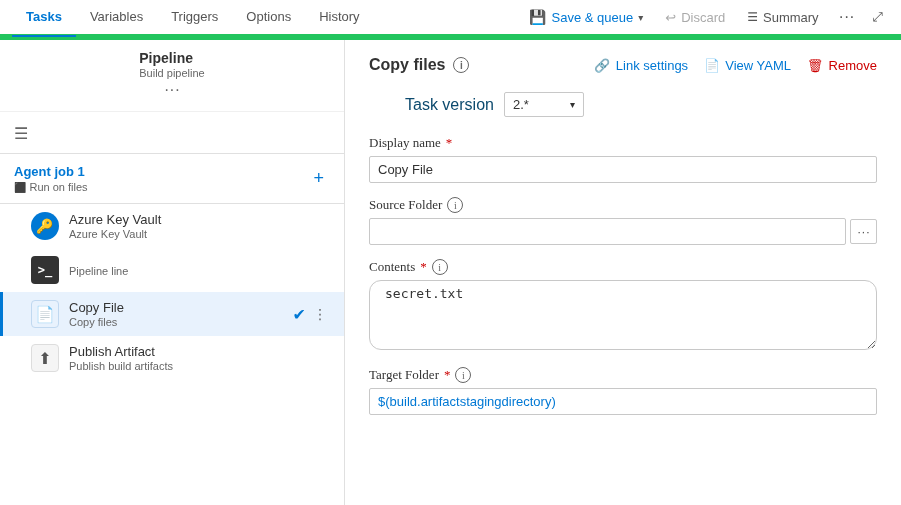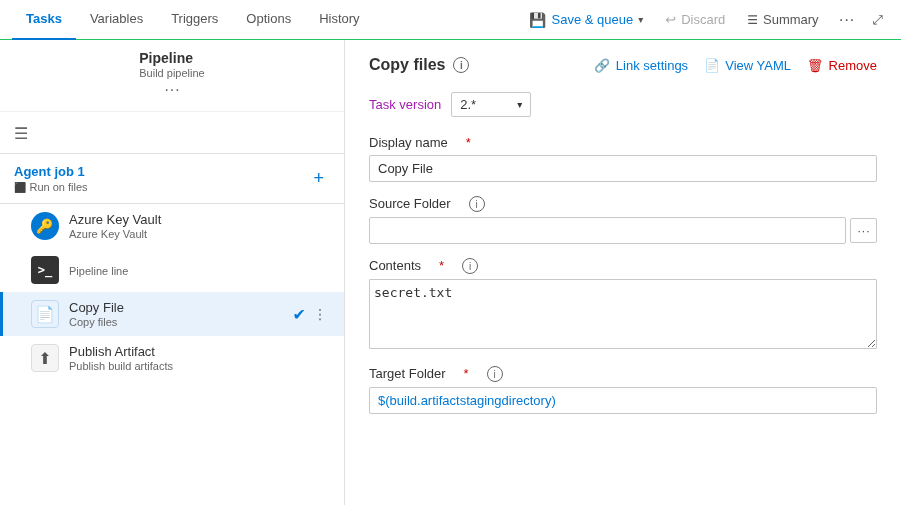--- a/index.html
+++ b/index.html
@@ -1,19 +1,19 @@
 <!DOCTYPE html>
 <html><head>
   <meta charset="utf-8">
   <style>
     * { box-sizing: border-box; margin: 0; padding: 0; }
     body { font-family: 'Segoe UI', sans-serif; font-size: 13px; color: #333; background: #fff; width: 901px; height: 505px; overflow: hidden; display: flex; flex-direction: column; }
 
     
-    .top-nav { display: flex; align-items: center; border-bottom: 1px solid #22c55e; padding: 0 12px; height: 40px; flex-shrink: 0; }
+    .top-nav { display: flex; align-items: center; border-bottom: 6px solid #22c55e; padding: 0 12px; height: 40px; flex-shrink: 0; }
     .top-nav-tabs { display: flex; gap: 0; }
     .nav-tab { padding: 0 14px; height: 40px; display: flex; align-items: center; cursor: pointer; font-size: 13px; color: #555; border-bottom: 2px solid transparent; }
     .nav-tab.active { color: #0078d4; border-bottom: 2px solid #0078d4; font-weight: 600; }
     .nav-divider { width: 1px; background: #e0e0e0; margin: 8px 12px; }
     .nav-actions { display: flex; align-items: center; gap: 6px; margin-left: auto; }
     .btn-save { display: flex; align-items: center; gap: 5px; background: none; border: none; color: #0078d4; font-size: 13px; cursor: pointer; padding: 4px 8px; }
     .btn-icon-text { display: flex; align-items: center; gap: 5px; background: none; border: none; color: #555; font-size: 13px; cursor: pointer; padding: 4px 8px; }
     .dropdown-arrow { font-size: 10px; color: #555; }
     .btn-expand { background: none; border: none; cursor: pointer; color: #555; padding: 4px 6px; font-size: 14px; }
 
@@ -54,31 +54,31 @@
     
     .detail-panel { flex: 1; padding: 16px 24px; overflow-y: auto; }
     .detail-header { display: flex; align-items: center; justify-content: space-between; margin-bottom: 18px; }
     .detail-title { display: flex; align-items: center; gap: 8px; font-size: 16px; font-weight: 600; color: #333; }
     .info-icon { display: inline-flex; align-items: center; justify-content: center; width: 16px; height: 16px; border: 1.5px solid #666; border-radius: 50%; font-size: 10px; color: #666; cursor: pointer; }
     .detail-actions { display: flex; align-items: center; gap: 16px; }
     .detail-action-btn { display: flex; align-items: center; gap: 5px; background: none; border: none; color: #0078d4; font-size: 13px; cursor: pointer; }
     .detail-action-btn.red { color: #c00; }
 
     .form-row { margin-bottom: 14px; }
-    .form-label { font-size: 13px; color: #333; margin-bottom: 5px; display: flex; align-items: flex-start; gap: 18px; }
+    .form-label { font-size: 13px; color: #333; margin-bottom: 5px; display: flex; align-items: flex-start; gap: 5px; font-family: Liberation Serif, serif; }
     .required { color: #c00; }
     .form-input { width: 100%; border: 1px solid #c8c8c8; border-radius: 2px; padding: 5px 8px; font-size: 13px; color: #333; outline: none; }
     .task-version-row { display: flex; align-items: center; gap: 10px; margin-bottom: 18px; }
-    .task-version-label { font-size: 13px; color: #a21caf; }
+    .task-version-label { font-size: 16px; color: #0c4a6e; margin-left: 36px; }
     .version-select { display: flex; align-items: center; border: 1px solid #c8c8c8; border-radius: 2px; padding: 4px 8px; cursor: pointer; min-width: 80px; justify-content: space-between; gap: 8px; font-size: 13px; }
     .source-folder-row { position: relative; }
     .source-folder-input-wrap { display: flex; align-items: center; gap: 4px; }
     .source-input { flex: 1; border: 1px solid #c8c8c8; border-radius: 2px; padding: 5px 8px; font-size: 13px; outline: none; }
     .browse-btn { background: none; border: 1px solid #c8c8c8; border-radius: 2px; padding: 4px 6px; cursor: pointer; color: #555; font-size: 13px; }
-    .form-textarea { width: 100%; border: 1px solid #c8c8c8; border-radius: 1px; padding: 5px 4px; font-size: 13px; color: #333; outline: none; resize: vertical; min-height: 70px; }
+    .form-textarea { width: 100%; border: 1px solid #c8c8c8; border-radius: 12px; padding: 5px 15px; font-size: 13px; color: #333; outline: none; resize: vertical; min-height: 70px; }
     .target-input { width: 100%; border: 1px solid #c8c8c8; border-radius: 2px; padding: 5px 8px; font-size: 13px; color: #0078d4; outline: none; background: #fff; }
 
     .discard-icon { opacity: 0.5; }
     .ellipsis-btn { background: none; border: none; cursor: pointer; color: #555; font-size: 16px; padding: 4px 6px; }
   </style>
 </head>
 <body>
 
 <div class="top-nav">
   <div class="top-nav-tabs">

